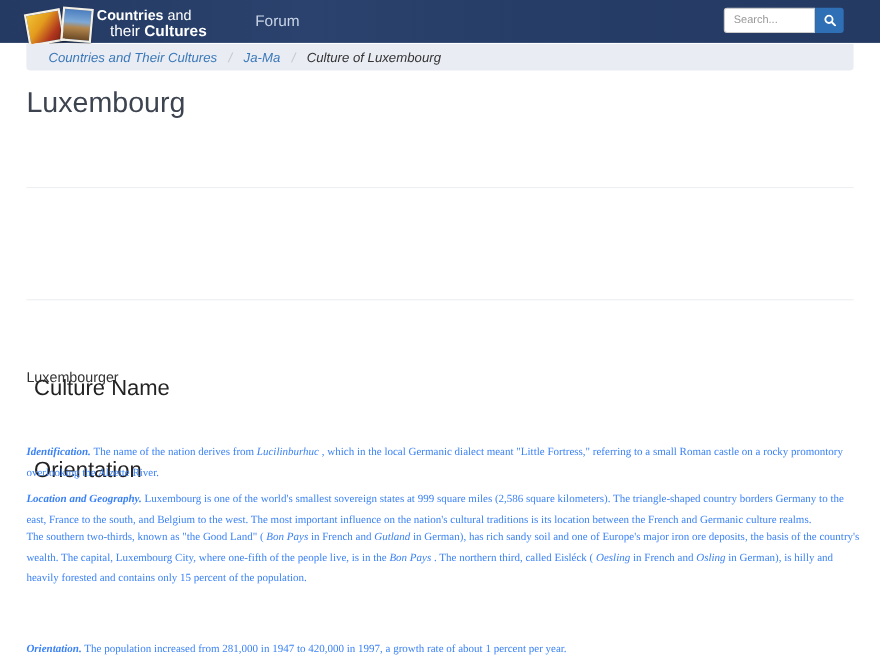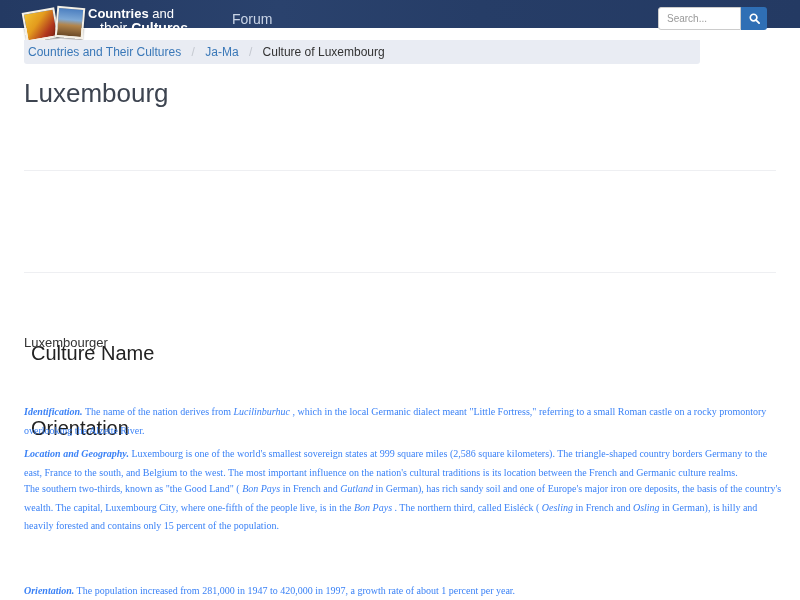--- a/index.html
+++ b/index.html
@@ -1,20 +1,20 @@
 <!DOCTYPE html>
 <html><head>
   <meta charset="utf-8">
   <style>
     * { box-sizing: border-box; margin: 0; padding: 0; }
     html, body { width: 800px; height: 600px; overflow: hidden; background: #ffffff; }
     body { font-family: "Liberation Sans", sans-serif; color: #333; }
 
     .navbar {
-      position: absolute; left: 0; top: 0; width: 800px; height: 28px;
+      position: absolute; left: 0; top: 0; width: 800px; height: 39px;
       background: linear-gradient(90deg, #243a63 0%, #2a426d 35%, #263d67 60%, #243a63 100%);
     }
     .logo { position: absolute; left: 22px; top: 4px; width: 170px; height: 40px; }
     .logo-img1 {
       position: absolute; left: 2px; top: 6px; width: 33px; height: 30px;
       background: linear-gradient(135deg, #f1c232 0%, #e39b1d 40%, #b1361e 75%, #7a2312 100%);
       border: 2px solid #f4f0e6; transform: rotate(-10deg); box-shadow: 0 1px 2px rgba(0,0,0,.4);
     }
     .logo-img2 {
       position: absolute; left: 34px; top: 3px; width: 28px; height: 31px;
@@ -37,23 +37,23 @@
       font-family: "Liberation Sans", sans-serif;
     }
     .search-box::placeholder { color: #999; }
     .search-btn {
       position: absolute; left: 741px; top: 7px; width: 26px; height: 23px;
       background: #2f6fb5; border-radius: 0 3px 3px 0; border: none;
       display: flex; align-items: center; justify-content: center;
     }
 
     .breadcrumb {
-      position: absolute; left: 24px; top: 40px; width: 676px; height: 24px;
+      position: absolute; left: 24px; top: 40px; width: 752px; height: 24px;
       background: #e9ecf3; border-radius: 0 0 3px 3px;
-      font-size: 12px; line-height: 24px; padding-left: 4px;
+      font-size: 12px; line-height: 24px; padding-left: 20px; font-style: italic;
     }
     .breadcrumb a { color: #3a78b8; text-decoration: none; }
     .breadcrumb .sep { color: #c4c8d0; padding: 0 7px; }
     .breadcrumb .active { color: #333; }
 
     .page-title {
       position: absolute; left: 24px; top: 78px; font-size: 26px; font-weight: normal; color: #3d4450;
     }
     .hr1 { position: absolute; left: 24px; top: 170px; width: 752px; height: 1px; background: #eeeff2; }
     .hr2 { position: absolute; left: 24px; top: 272px; width: 752px; height: 1px; background: #eeeff2; }

